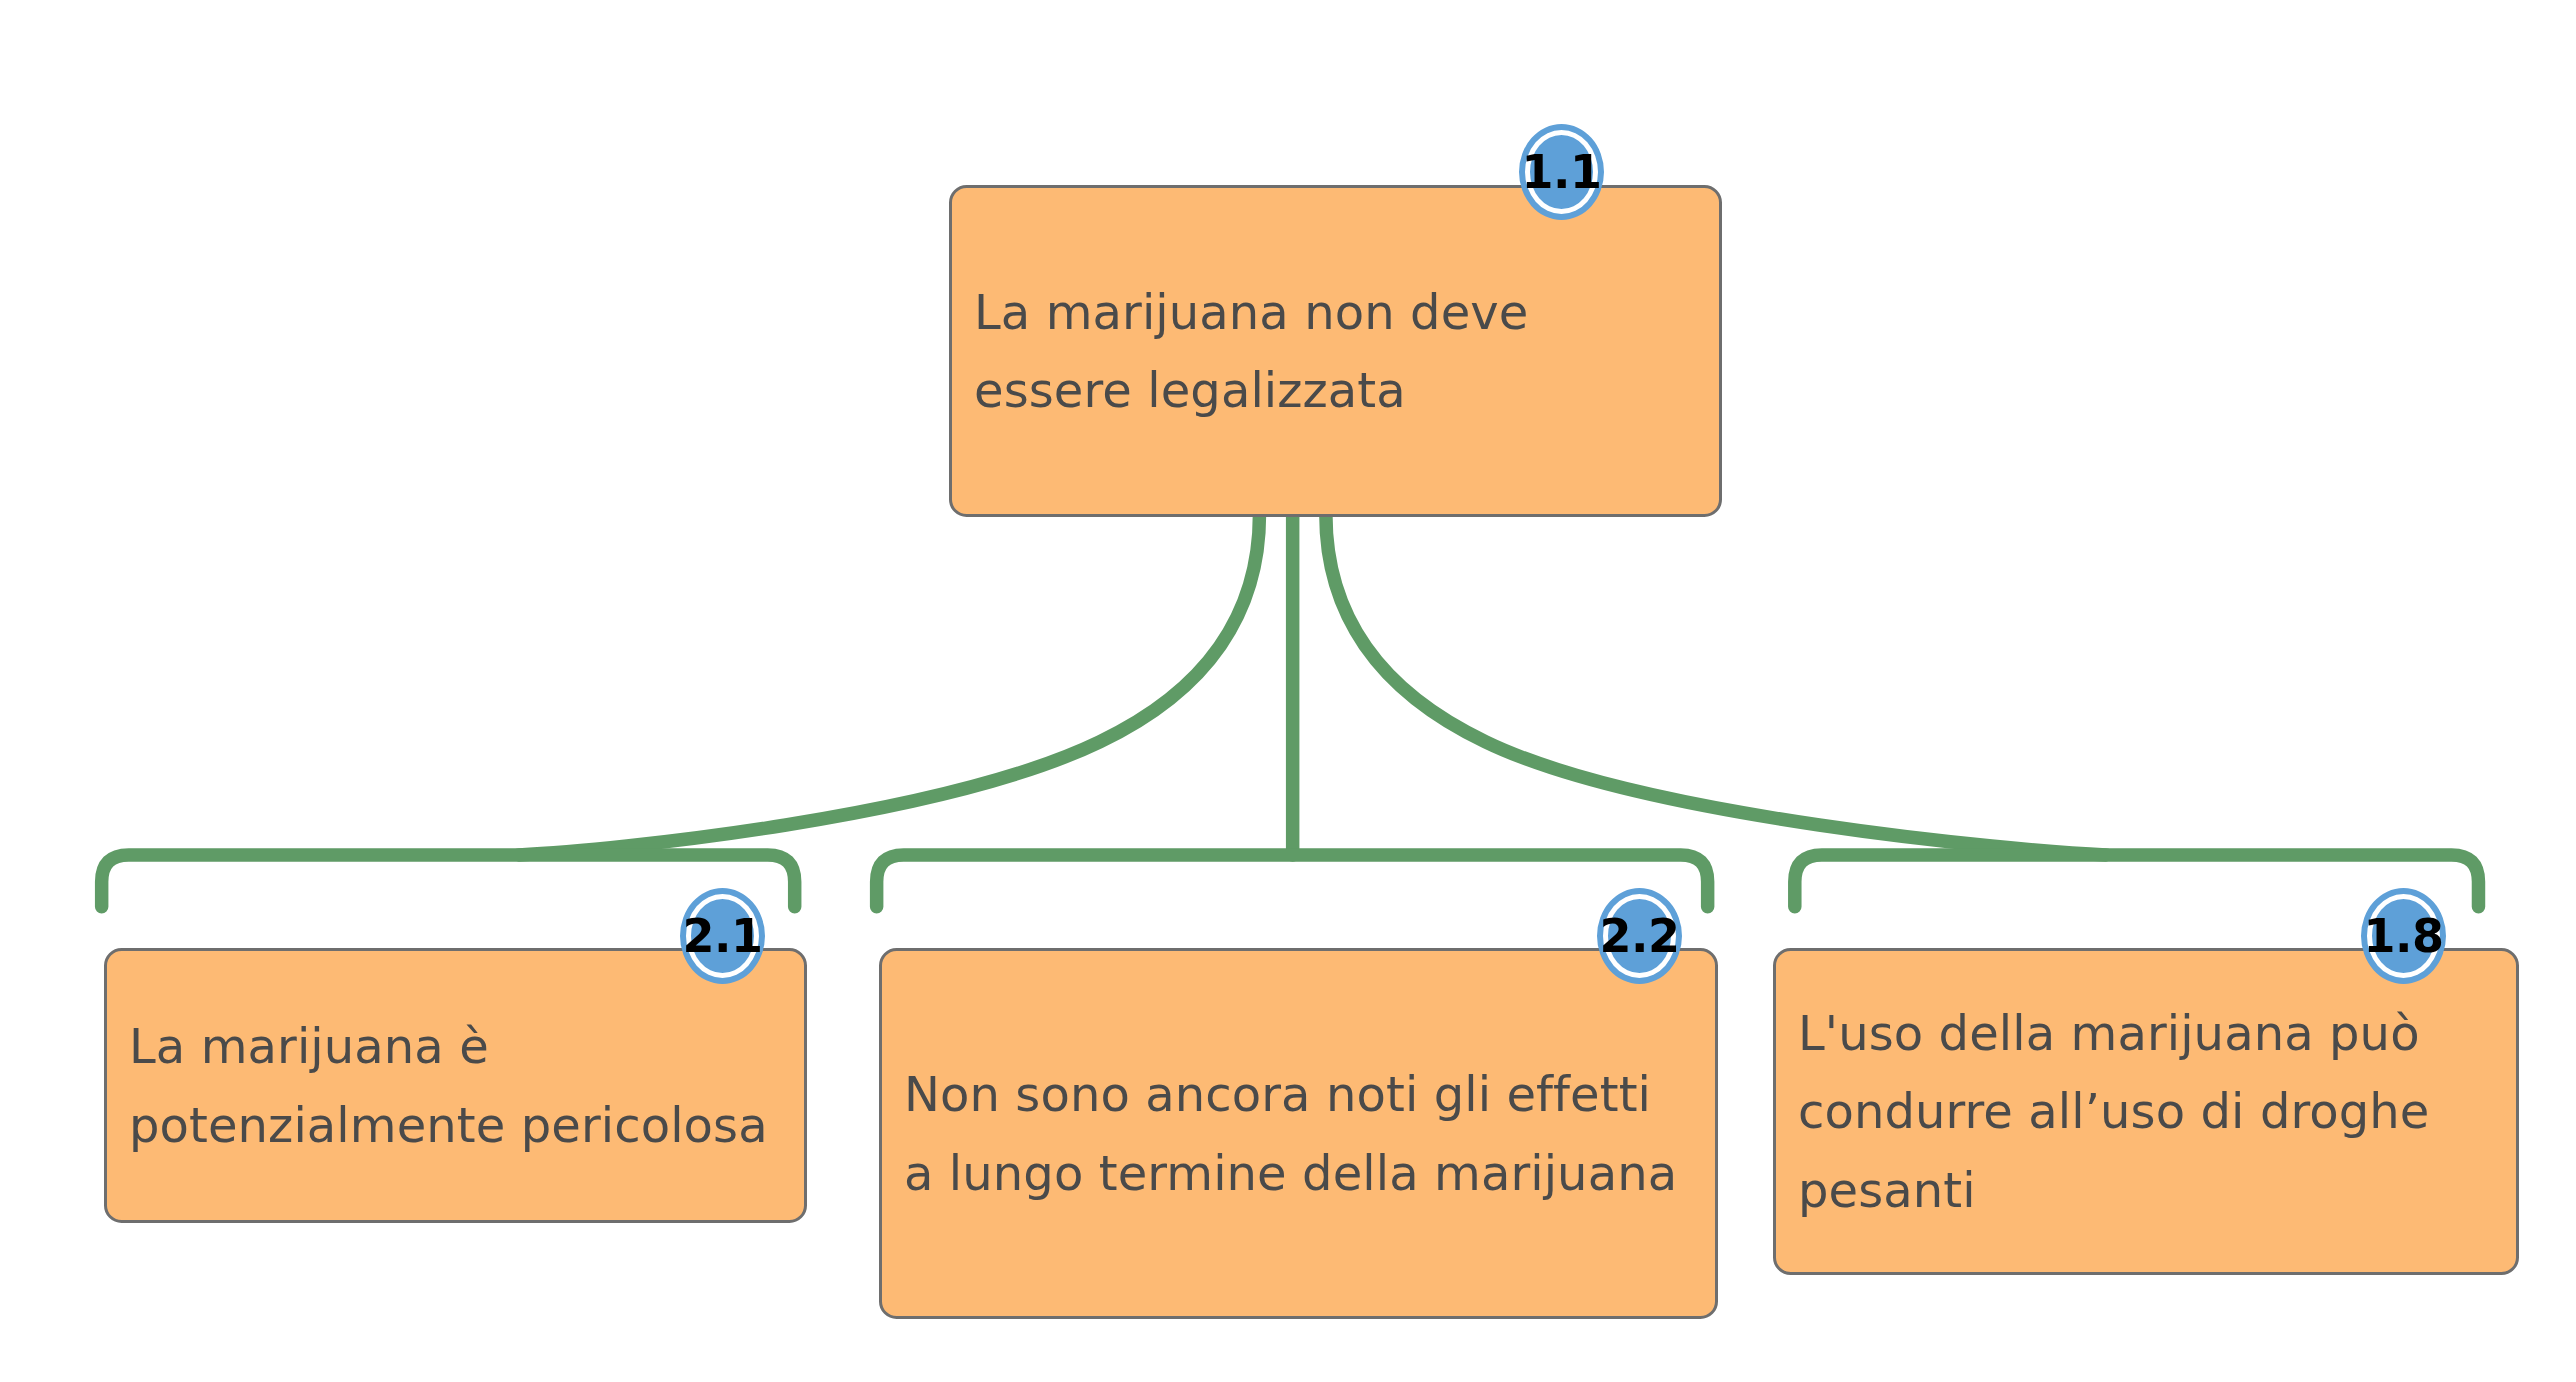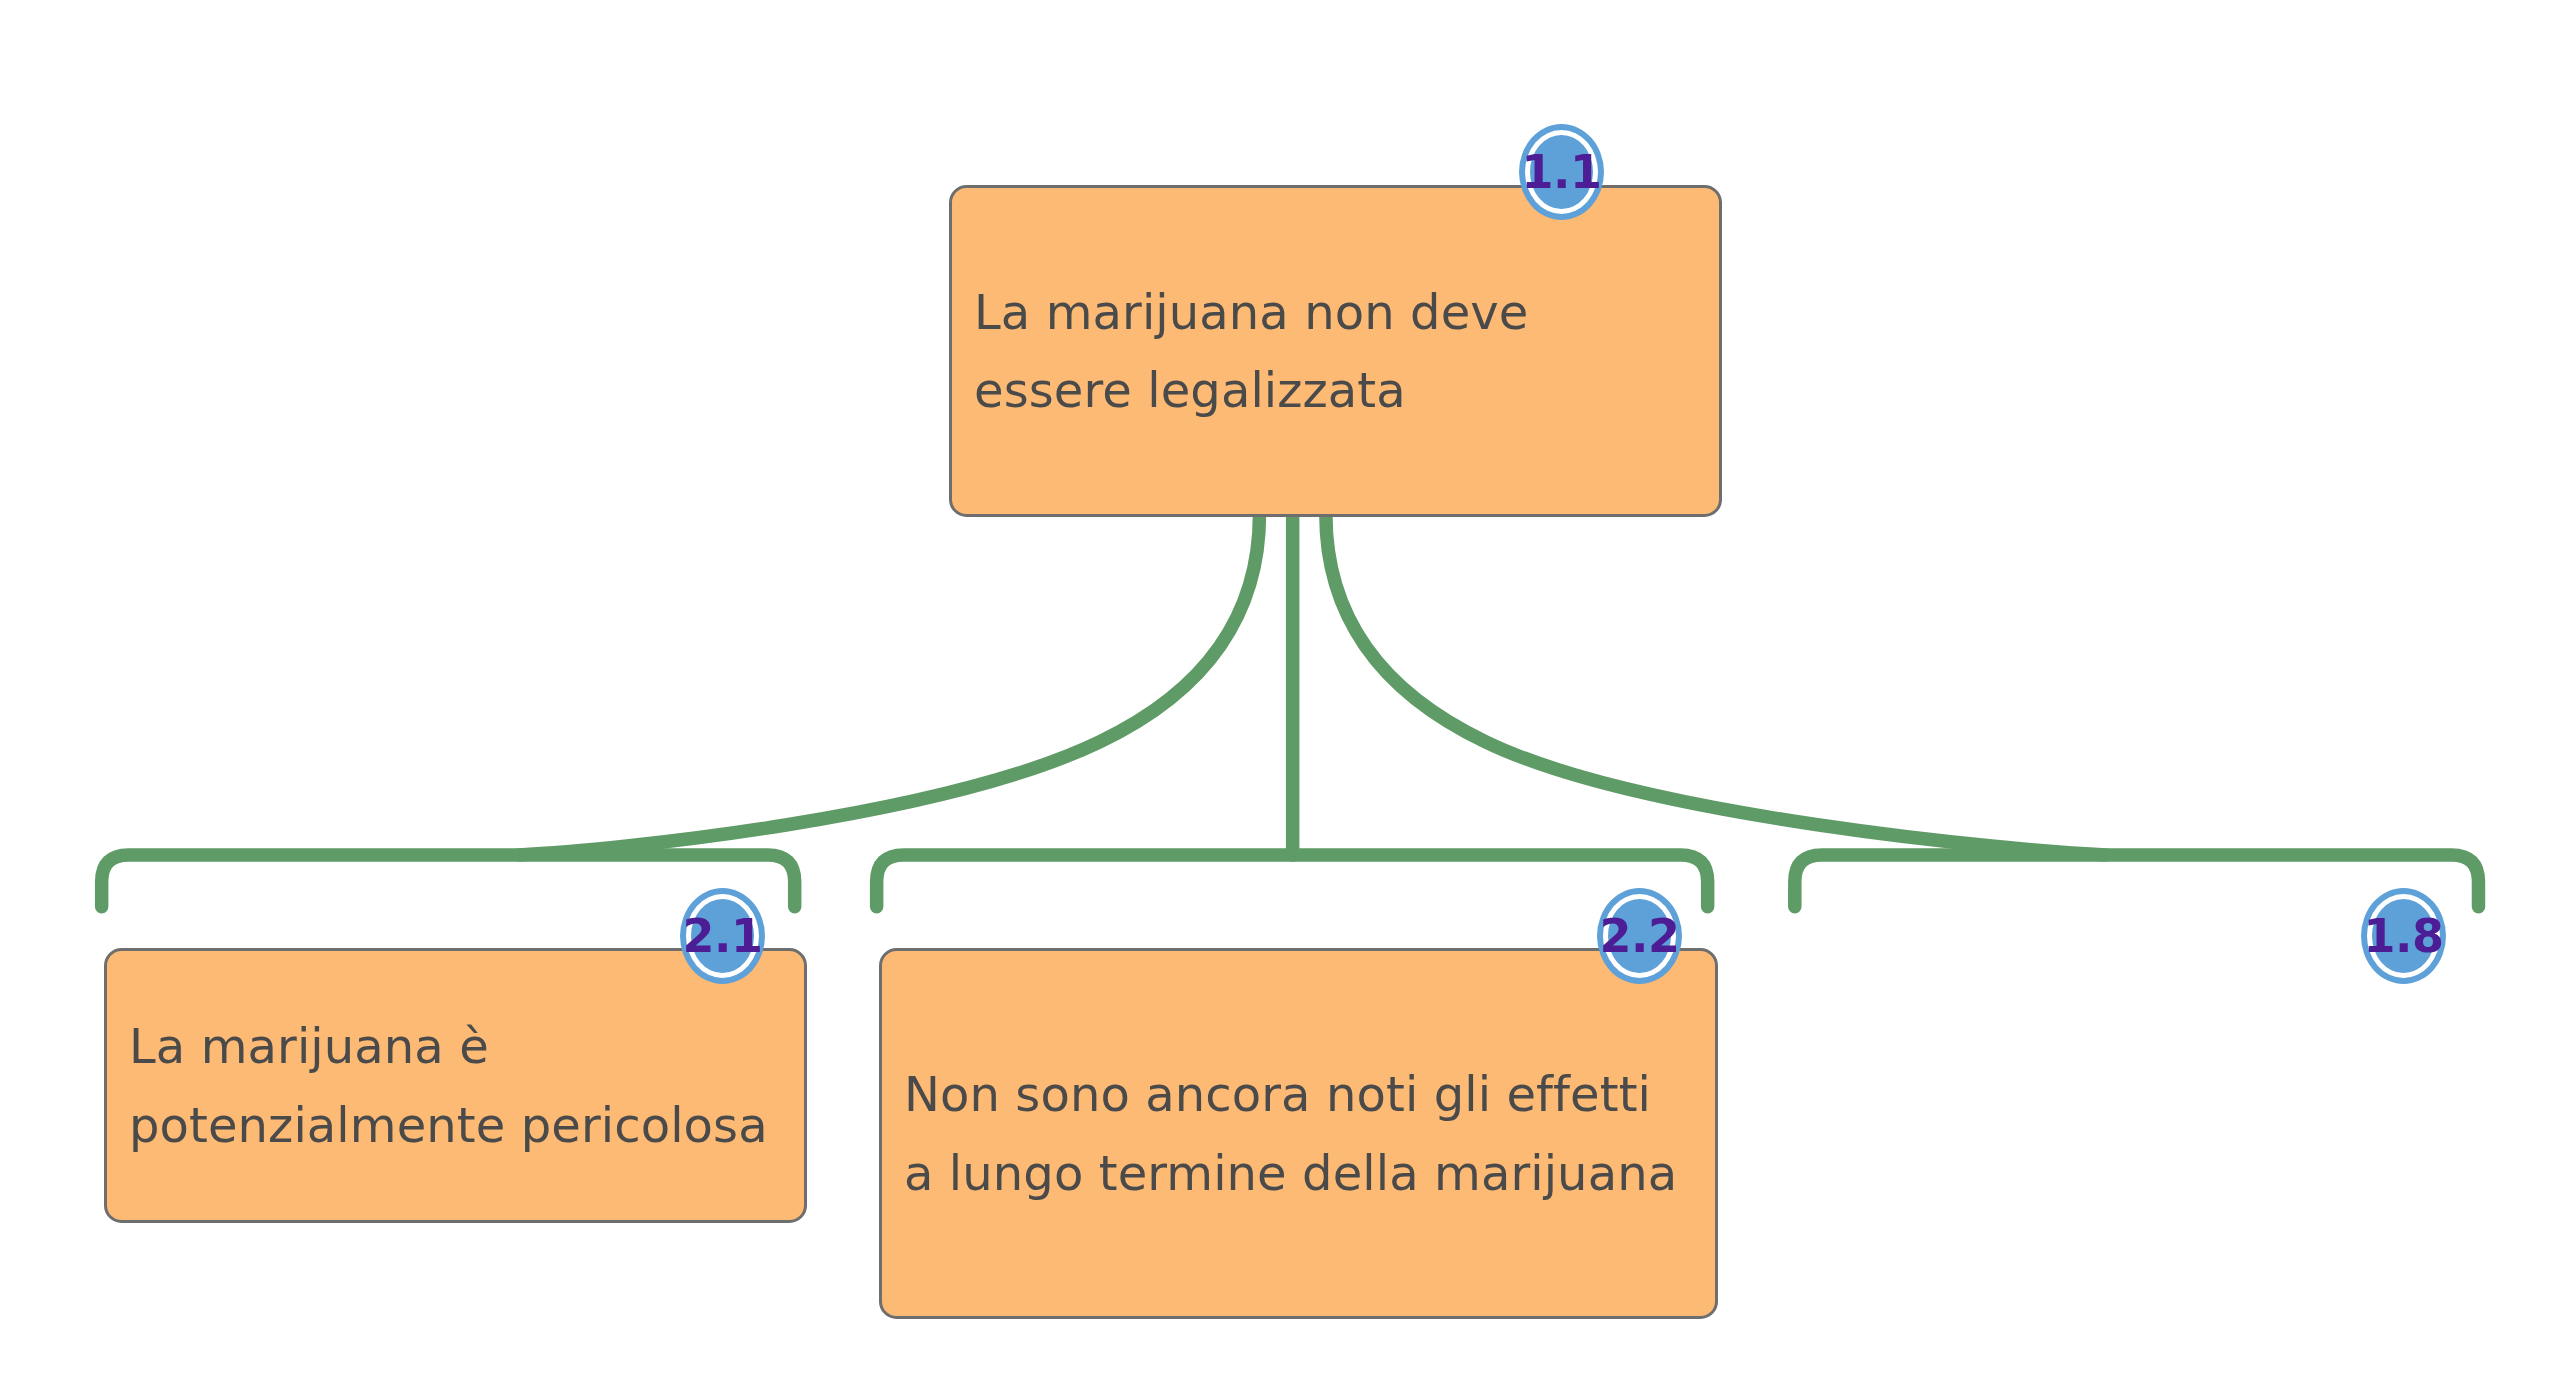--- a/index.html
+++ b/index.html
@@ -64,21 +64,21 @@
     left: 0;
     top: 0;
     right: 0;
     bottom: 0;
     border-radius: 50%;
     border: 5.7px solid #ffffff;
     box-sizing: border-box;
   }
   .badge-label {
     position: relative;
-    color: #4c1d95;
+    color: #000000;
     font-size: 46px;
     font-weight: 700;
     line-height: 1;
     letter-spacing: -0.5px;
     z-index: 2;
   }
 </style>
 </head>
 <body>
 
@@ -137,19 +137,22 @@
   </div>
 
   <div class="node" style="left:879px; top:948px; width:839px; height:371px;">
     <span class="node-text">Non sono ancora noti gli effetti a lungo termine della marijuana</span>
   </div>
   <div class="badge" style="left:1590px; top:888px;margin-left:7px;">
     <span class="badge-ring"></span>
     <span class="badge-label">2.2</span>
   </div>
 
+  <div class="node" style="left:1773px; top:948px; width:746px; height:327px;">
+    <span class="node-text">L'uso della marijuana può condurre all’uso di droghe pesanti</span>
+  </div>
   <div class="badge" style="left:2361px; top:888px;">
     <span class="badge-ring"></span>
     <span class="badge-label">1.8</span>
   </div>
 
 </div>
 
 
 </body></html>

